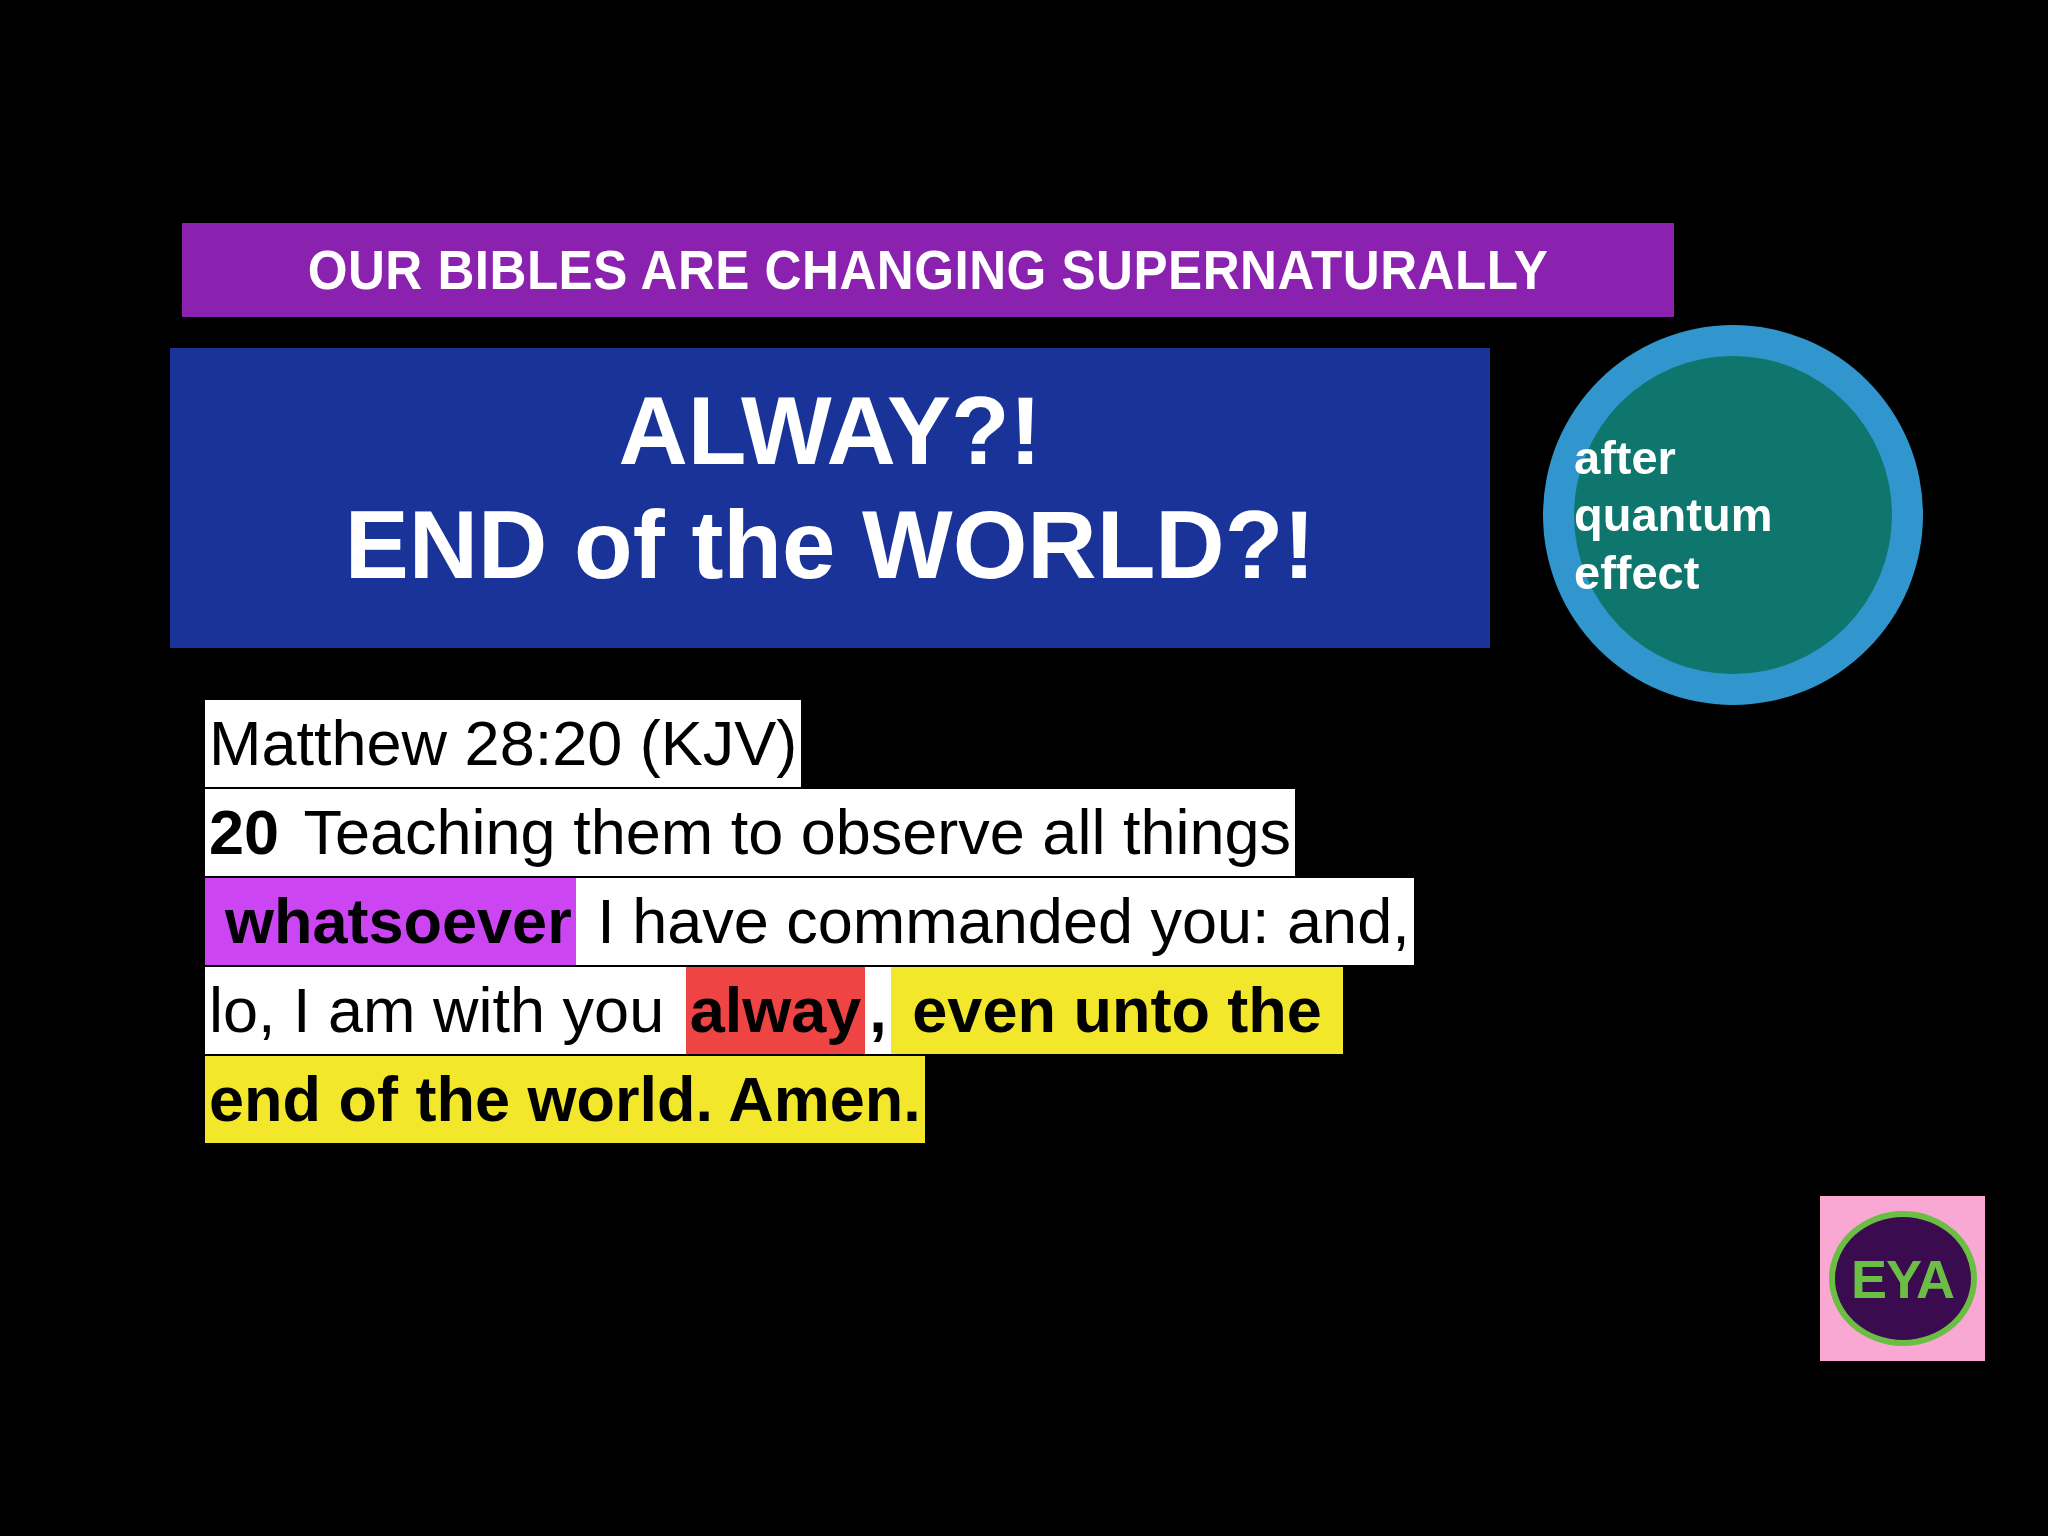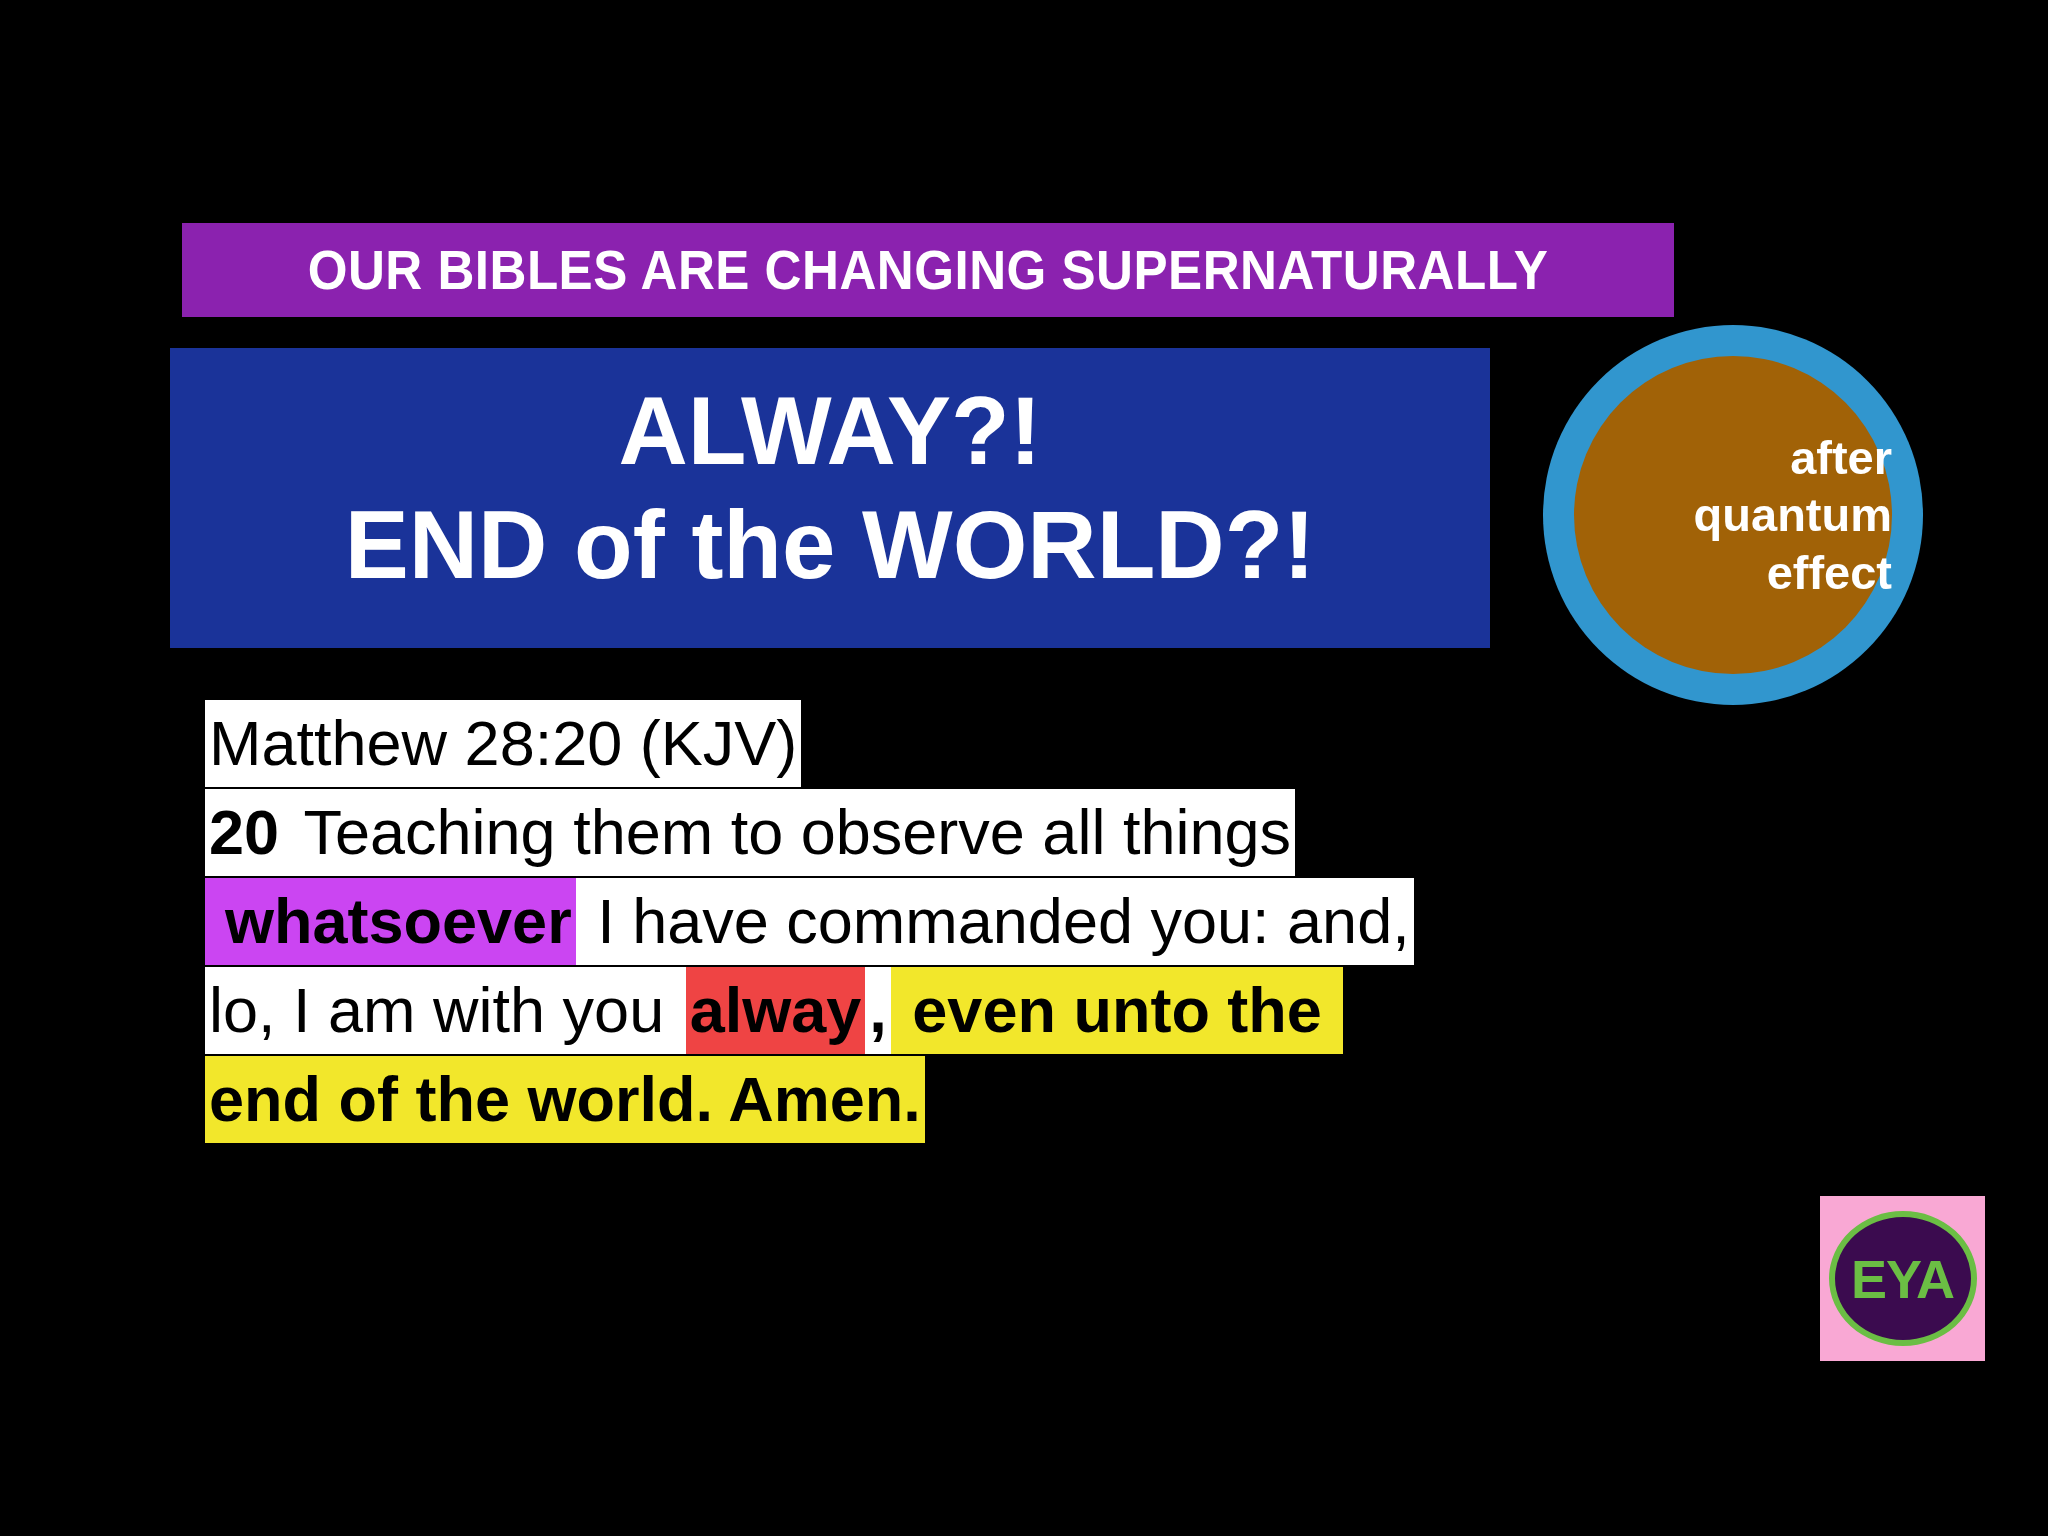--- a/index.html
+++ b/index.html
@@ -88,24 +88,24 @@
     border-radius: 50%;
     background: #3196CE;
     display: flex;
     align-items: center;
     justify-content: center;
   }
   .badge-inner {
     width: 318px;
     height: 318px;
     border-radius: 50%;
-    background: #a16207;
+    background: #0f766e;
     display: flex;
     flex-direction: column;
-    align-items: flex-end;
+    align-items: flex-start;
     justify-content: center;
   }
   .badge-inner span {
     color: #FFFFFF;
     font-family: "Liberation Sans", sans-serif;
     font-weight: bold;
     font-size: 47px;
     line-height: 1.22;
     white-space: nowrap;
     text-align: center;

